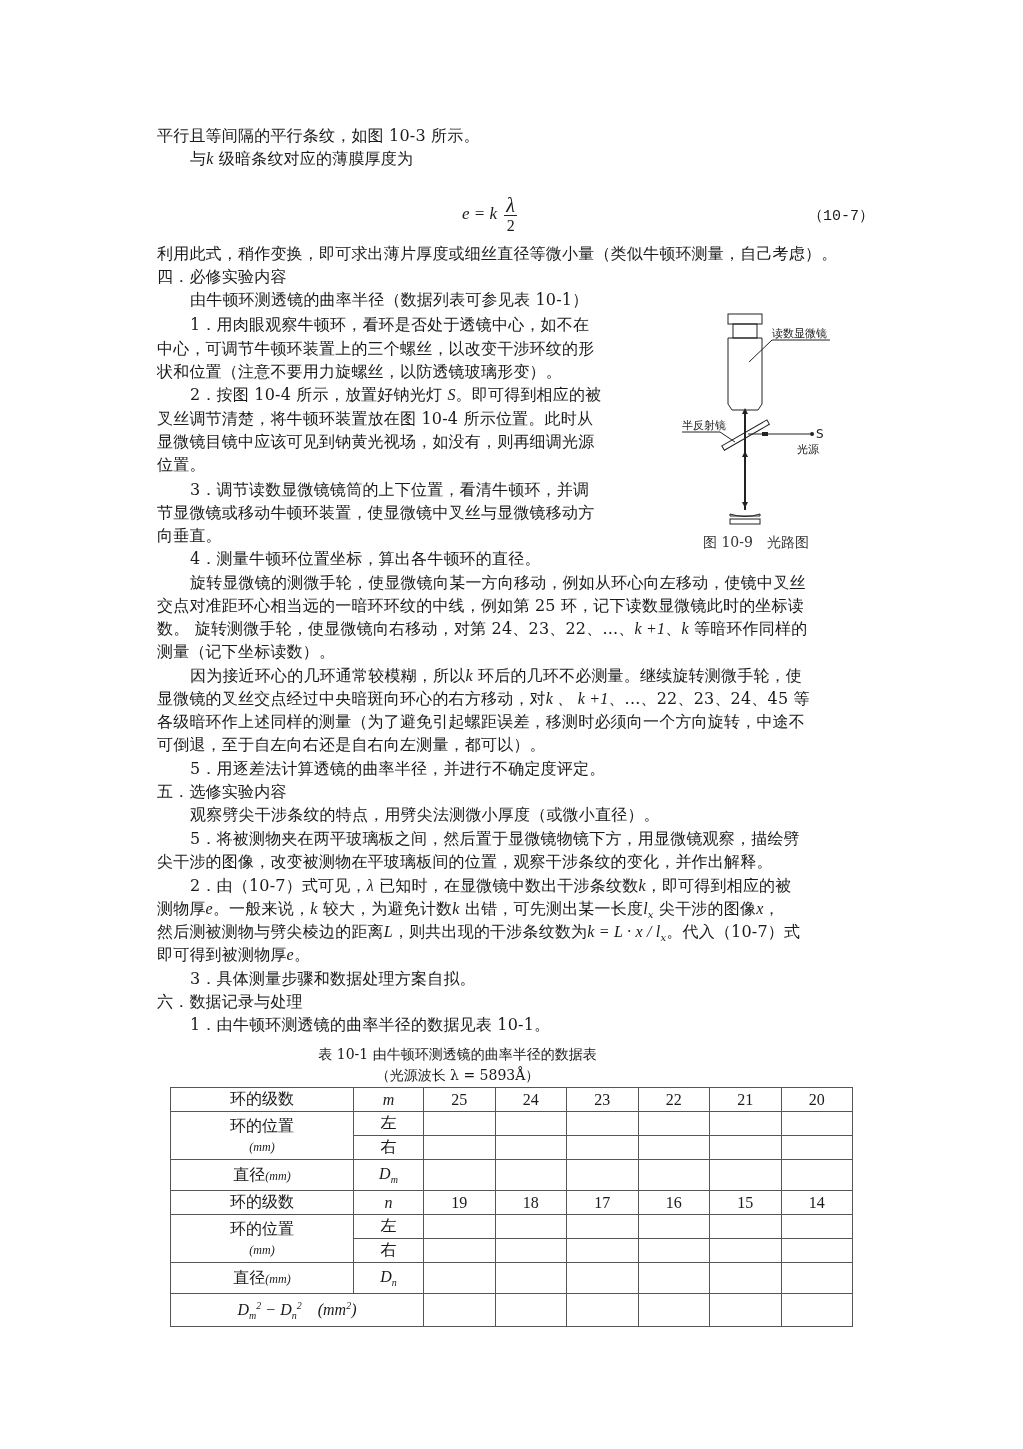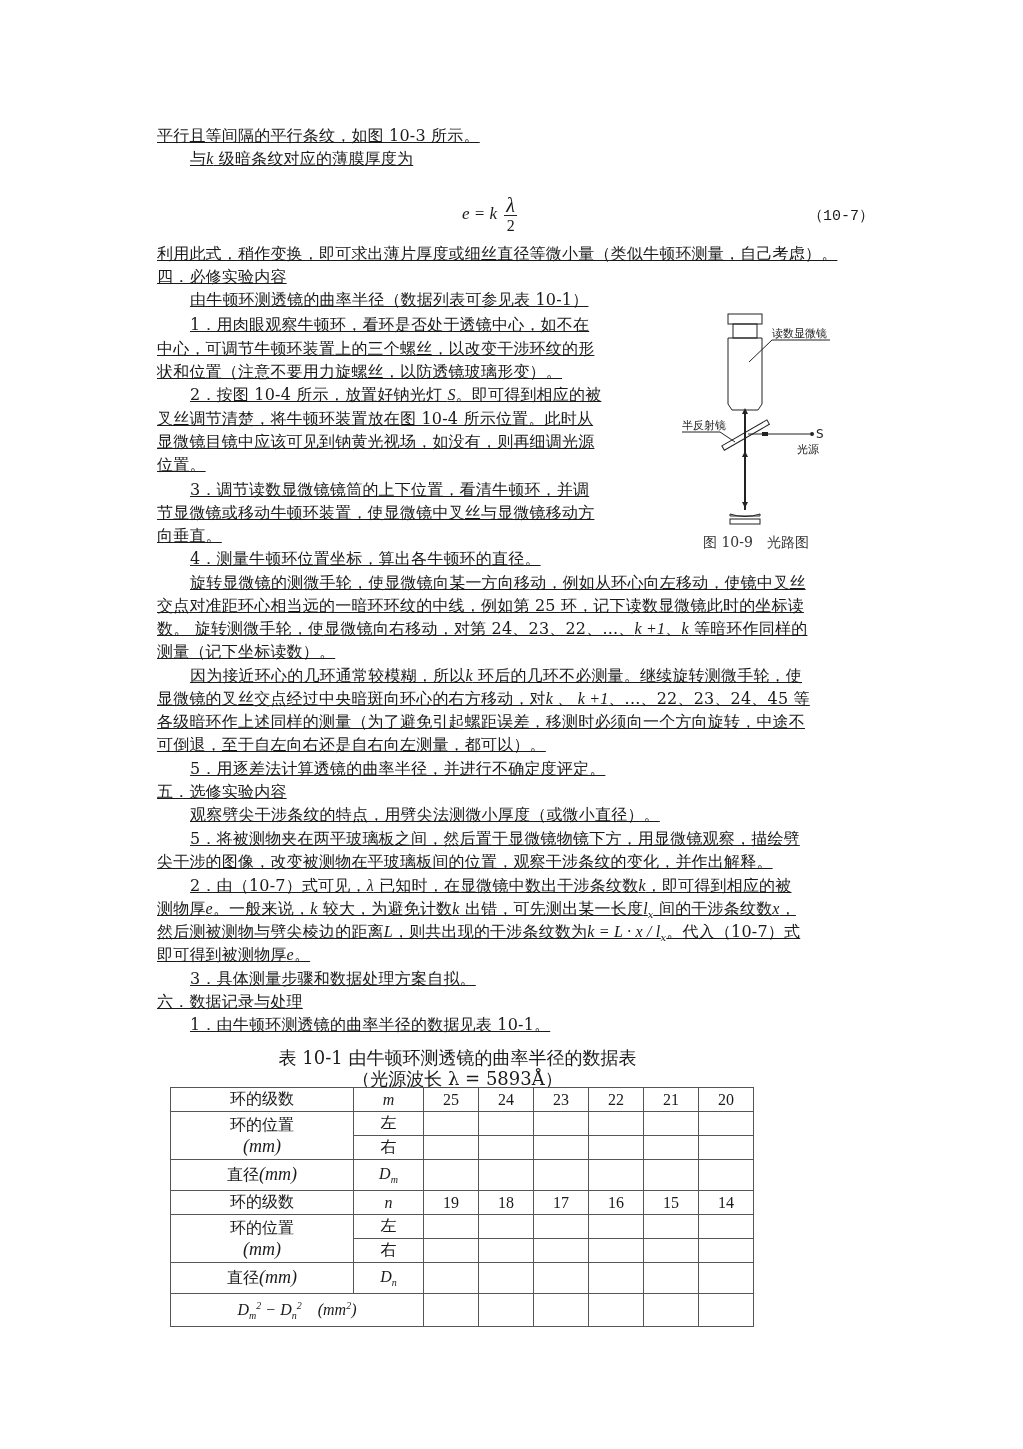--- a/index.html
+++ b/index.html
@@ -1,35 +1,35 @@
 <!DOCTYPE html>
 <html><head>
 <meta charset="utf-8">
 <style>
   html, body { margin: 0; padding: 0; background: #ffffff; }
   body { width: 1023px; height: 1449px; position: relative; overflow: hidden;
          font-family: "DejaVu Serif", "Liberation Serif", serif; color: #1a1a1a; }
-  .line { position: absolute; left: 157px; font-size: 16px; line-height: 22px; white-space: nowrap; letter-spacing: 0.2px; text-decoration: underline; }
+  .line { position: absolute; left: 157px; font-size: 16px; line-height: 22px; white-space: nowrap; letter-spacing: 0.2px; }
   .ind { left: 190px; text-align: right; }
   i, .it { font-style: italic; font-family: "Liberation Serif", serif; }
   .eq { position: absolute; left: 462px; top: 195px; font-family: "Liberation Serif", serif; font-size: 17px; font-style: italic; }
   .frac { display: inline-block; vertical-align: middle; text-align: center; margin-left: 3px; }
   .frac .num { display: block; border-bottom: 1px solid #222; padding: 0 2px; font-size: 20px; line-height: 20px; }
   .frac .den { display: block; font-style: normal; font-size: 16px; line-height: 20px; }
   .eqno { position: absolute; left: 808px; top: 206px; font-size: 15px; font-family: Liberation Mono, monospace; }
   .figure { position: absolute; left: 680px; top: 312px; width: 190px; height: 250px; }
   .figcap { position: absolute; left: 703px; top: 534px; font-size: 14px; font-family: "DejaVu Serif", serif; color: #333; }
-  .caption { position: absolute; left: 0; width: 915px; text-align: center; font-size: 18px; }
-  table { position: absolute; left: 170px; top: 1087px; border-collapse: collapse; width: 584px; font-family: "Liberation Serif", "DejaVu Serif", serif; }
+  .caption { position: absolute; left: 0; width: 915px; text-align: center; font-size: 14px; }
+  table { position: absolute; left: 170px; top: 1087px; border-collapse: collapse; width: 683px; font-family: "Liberation Serif", "DejaVu Serif", serif; }
   td { border: 1.5px solid #555; text-align: center; font-size: 16px; height: 23px; padding: 0; }
   td.c0 { width: 182px; }
   td.c1 { width: 69px; }
   .sub { font-size: 10px; vertical-align: sub; font-style: italic; }
   .sup { font-size: 10px; vertical-align: super; }
-  .small { font-size: 18px; }
+  .small { font-size: 12px; }
 </style>
 </head>
 <body>
 
 <div class="line" style="top:125px">平行且等间隔的平行条纹，如图 10-3 所示。</div>
 <div class="line ind" style="top:148px"><span>与</span><i>k</i><span> 级暗条纹对应的薄膜厚度为</span></div>
 
 <div class="eq">
   <span>e = k</span>
   <span class="frac">
@@ -60,21 +60,21 @@
 <div class="line ind" style="top:665px"><span>因为接近环心的几环通常较模糊，所以</span><i>k</i><span> 环后的几环不必测量。继续旋转测微手轮，使</span></div>
 <div class="line" style="top:688px"><span>显微镜的叉丝交点经过中央暗斑向环心的右方移动，对</span><i>k 、 k +1</i><span>、...、22、23、24、45 等</span></div>
 <div class="line" style="top:711px">各级暗环作上述同样的测量（为了避免引起螺距误差，移测时必须向一个方向旋转，中途不</div>
 <div class="line" style="top:734px">可倒退，至于自左向右还是自右向左测量，都可以）。</div>
 <div class="line ind" style="top:758px">5．用逐差法计算透镜的曲率半径，并进行不确定度评定。</div>
 <div class="line" style="top:781px">五．选修实验内容</div>
 <div class="line ind" style="top:804px">观察劈尖干涉条纹的特点，用劈尖法测微小厚度（或微小直径）。</div>
 <div class="line ind" style="top:828px">5．将被测物夹在两平玻璃板之间，然后置于显微镜物镜下方，用显微镜观察，描绘劈</div>
 <div class="line" style="top:851px">尖干涉的图像，改变被测物在平玻璃板间的位置，观察干涉条纹的变化，并作出解释。</div>
 <div class="line ind" style="top:875px"><span>2．由（10-7）式可见，</span><i>λ</i><span> 已知时，在显微镜中数出干涉条纹数</span><i>k</i><span>，即可得到相应的被</span></div>
-<div class="line" style="top:898px"><span>测物厚</span><i>e</i><span>。一般来说，</span><i>k</i><span> 较大，为避免计数</span><i>k</i><span> 出错，可先测出某一长度</span><i>l</i><span class="sub">x</span><span> 间的干涉条纹数</span><i>x</i><span>，</span></div>
+<div class="line" style="top:898px"><span>测物厚</span><i>e</i><span>。一般来说，</span><i>k</i><span> 较大，为避免计数</span><i>k</i><span> 出错，可先测出某一长度</span><i>l</i><span class="sub">x</span><span> 尖干涉的图像</span><i>x</i><span>，</span></div>
 <div class="line" style="top:921px"><span>然后测被测物与劈尖棱边的距离</span><i>L</i><span>，则共出现的干涉条纹数为</span><i>k = L · x / l</i><span class="sub">x</span><span>。代入（10-7）式</span></div>
 <div class="line" style="top:944px"><span>即可得到被测物厚</span><i>e</i><span>。</span></div>
 <div class="line ind" style="top:968px">3．具体测量步骤和数据处理方案自拟。</div>
 <div class="line" style="top:991px">六．数据记录与处理</div>
 <div class="line ind" style="top:1014px">1．由牛顿环测透镜的曲率半径的数据见表 10-1。</div>
 
 <svg class="figure" viewBox="0 0 190 250" width="190" height="250">
   <g stroke="#222" fill="none" stroke-width="1">
     <rect x="48" y="2" width="34" height="10"></rect>
     <rect x="53" y="12" width="24" height="14"></rect>

